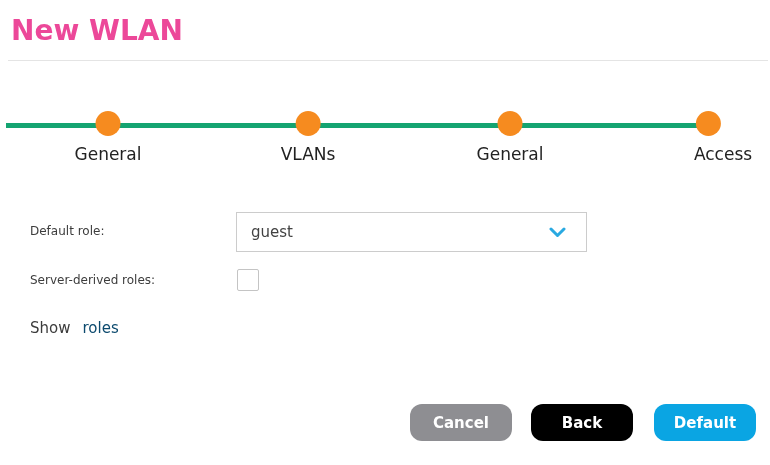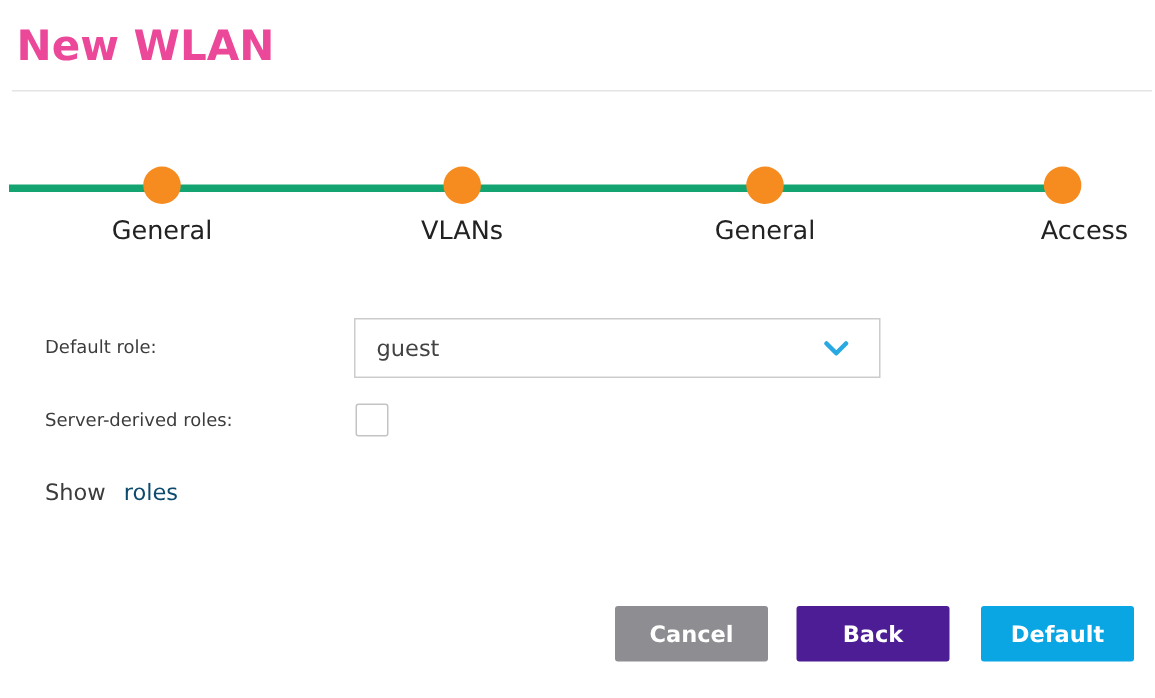--- a/index.html
+++ b/index.html
@@ -34,24 +34,24 @@
   .select-value { font-size:15px; color:#424242; flex:1; }
   .select-chevron { display:flex; align-items:center; margin-right:6px; }
   .checkbox { position:absolute; left:237px; top:269px; width:22px; height:22px;
               appearance:none; -webkit-appearance:none; border:1px solid #c4c4c4;
               border-radius:2px; background:#fff; cursor:pointer; }
   .show-row { position:absolute; left:30px; top:319px; font-size:15px; color:#3c3c3c; }
   .show-link { color:#0c4a6e; margin-left:12px; cursor:pointer; text-decoration:none; }
 
   
   .btn { position:absolute; top:404px; width:102px; height:37px; border:none;
-         border-radius:2px; color:#ffffff; font-size:15px; font-weight:bold;
+         border-radius:12px; color:#ffffff; font-size:15px; font-weight:bold;
          font-family:inherit; cursor:pointer; text-align:center; }
   .btn-cancel { left:410px; background:#8e8e92; }
-  .btn-back   { left:531px; background:#4c1d95; }
+  .btn-back   { left:531px; background:#000000; }
   .btn-finish { left:654px; background:#0aa5e3; }
 </style>
 </head>
 <body>
 
 <div id="app">
 
   <h1 class="page-title">New WLAN</h1>
   <div class="title-divider"></div>
 

